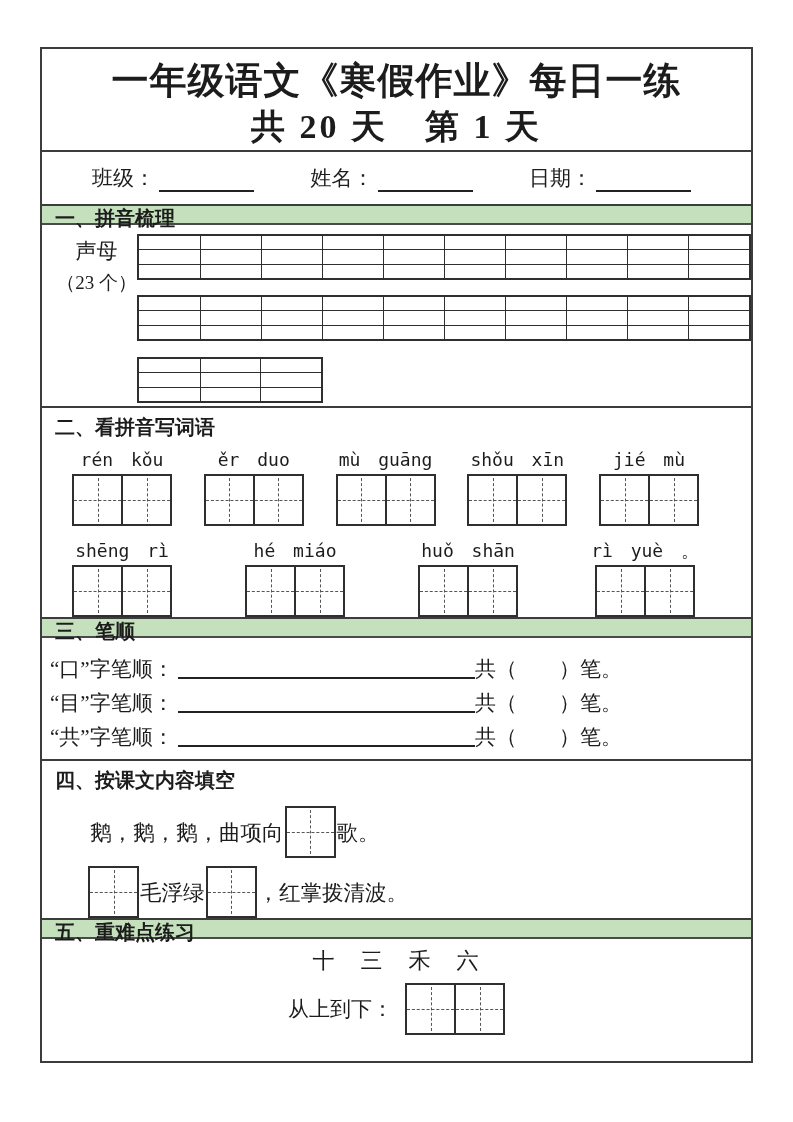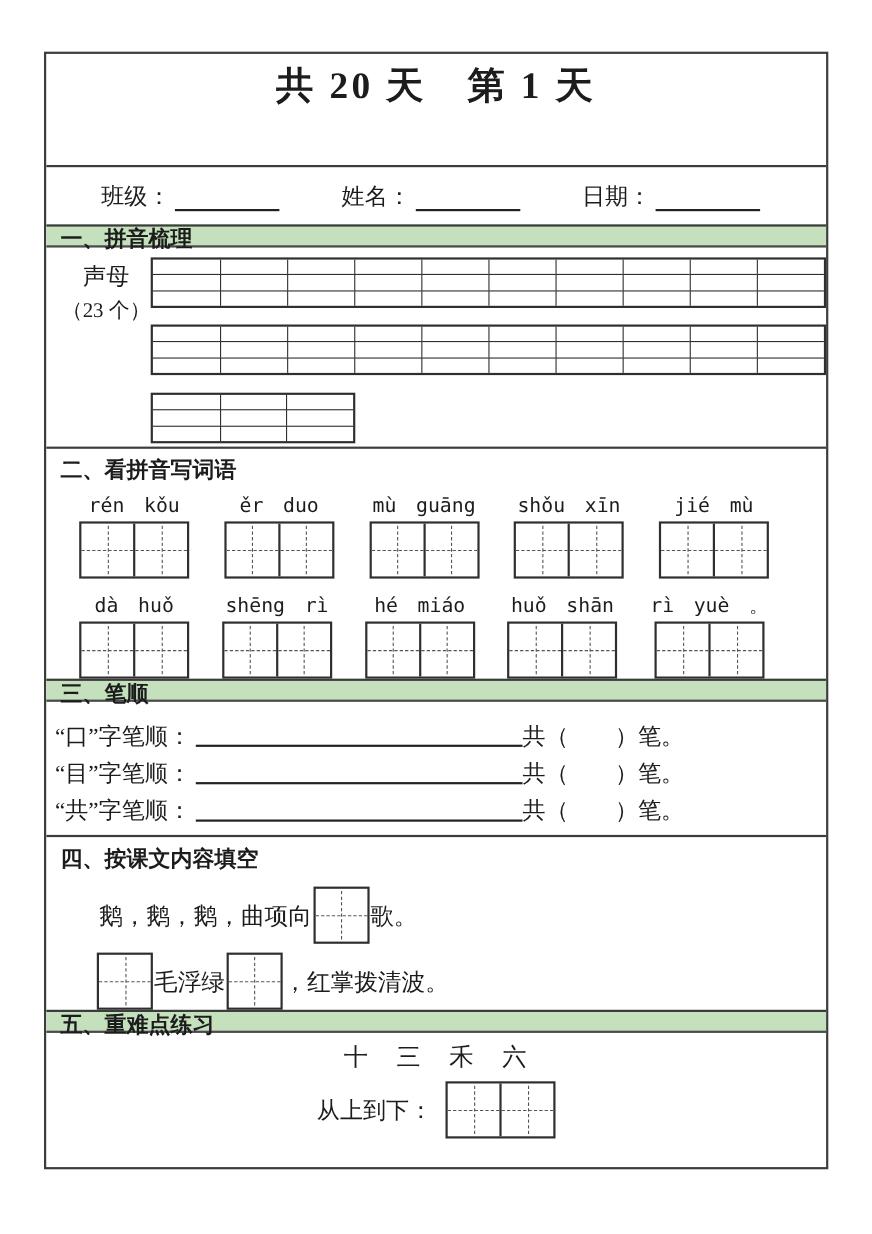--- a/index.html
+++ b/index.html
@@ -74,20 +74,21 @@
   .sec5-row{display:flex;justify-content:center;gap:58px;align-items:center;margin-top:7px;flex-direction:column;}
   .sec5-group{display:flex;align-items:center;font-size:21px;}
   .sec5-group .wbox{margin-left:12px;}
 </style>
 </head>
 <body>
 
 <div class="sheet">
 
   <div class="title-block">
+    <div class="t1">一年级语文《寒假作业》每日一练</div>
     <div class="t2">共 20 天　第 1 天</div>
   </div>
 
   <div class="info-row">
     <div class="info-field">
       <span>班级：</span>
       <span class="info-blank"></span>
     </div>
     <div class="info-field">
       <span>姓名：</span>
@@ -216,27 +217,20 @@
     </div>
     <div class="word-group">
       <div class="py">jié mù</div>
       <div class="wbox">
           <div class="wcell"></div>
           <div class="wcell"></div>
         </div>
     </div>
   </div>
   <div class="words-row r2">
-    <div class="word-group">
-      <div class="py">dà huǒ</div>
-      <div class="wbox">
-          <div class="wcell"></div>
-          <div class="wcell"></div>
-        </div>
-    </div>
     <div class="word-group">
       <div class="py">shēng rì</div>
       <div class="wbox">
           <div class="wcell"></div>
           <div class="wcell"></div>
         </div>
     </div>
     <div class="word-group">
       <div class="py">hé miáo</div>
       <div class="wbox">

